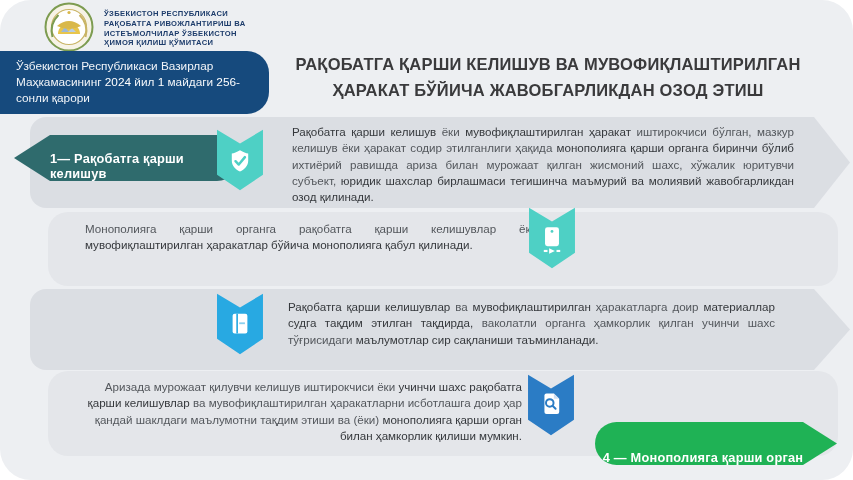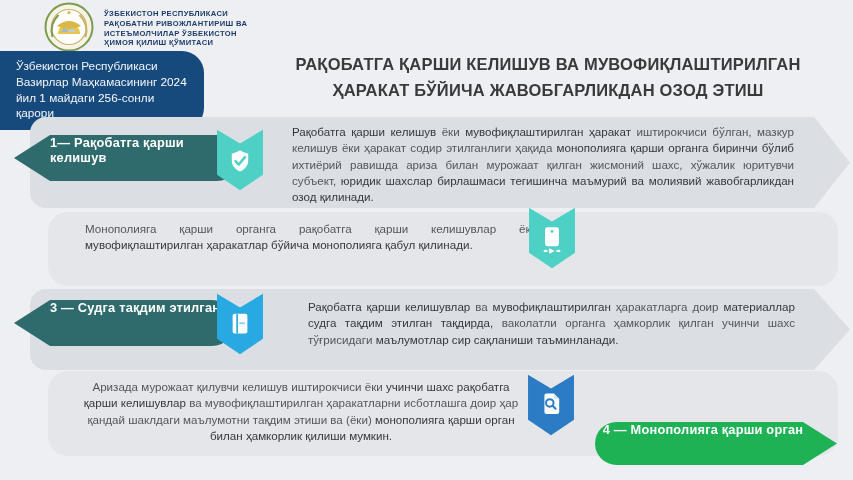--- a/index.html
+++ b/index.html
@@ -1,29 +1,30 @@
 <!DOCTYPE html>
 <html><head>
 <meta charset="utf-8">
 <style>
   html,body{margin:0;padding:0;}
   .page{
     position:relative; width:853px; height:480px; overflow:hidden;
     background:#edeff2;
     font-family:"Liberation Sans", sans-serif;
+    border-radius:31px;
   }
   
   .emblem{position:absolute; left:44px; top:2px; width:50px; height:50px;}
   .org{
     position:absolute; left:104px; top:9px;
     font-size:7.6px; line-height:9.8px; font-weight:700;
     color:#1d3c6b; letter-spacing:.35px;
   }
   .decree{
-    position:absolute; left:0; top:51px; width:204px; box-sizing:border-box;
+    position:absolute; left:0; top:51px; width:269px; box-sizing:border-box;
     padding:8px 12px 8px 16px;
     background:#164a7d; border-radius:0 22px 22px 0;
     color:#f2f5f9; font-size:11.8px; line-height:1.34;
   }
   .decree .bb{color:#ffffff;}
   .title{
     position:absolute; left:260px; top:44px; width:560px; margin:8px;
     text-align:center; font-size:16.5px; line-height:1.55; font-weight:700;
     color:#3a3a3c; letter-spacing:.2px;
   }
@@ -39,25 +40,25 @@
   .p3{left:30px; top:289px; width:820px; height:81px;}
   .p4{left:48px; top:371px; width:790px; height:85px;}
   
   .body{
     position:absolute; color:#53575c; font-size:11.6px; line-height:16.3px;
     text-align:justify;
   }
   .body .bb{font-weight:400; color:#35383c;}
   .t1{left:292px; top:124px; width:502px;}
   .t2{left:85px;  top:221px; width:452px;}
-  .t3{left:308px; top:299px; width:487px;}
-  .t4{left:80px;  top:379px; width:442px; text-align:center;}
+  .t3{left:288px; top:299px; width:487px;}
+  .t4{left:80px;  top:379px; width:442px; text-align:right;}
   
   .label-arrow{
-    position:absolute; display:flex; align-items:flex-start; box-sizing:border-box;
+    position:absolute; display:flex; align-items:flex-end; box-sizing:border-box;
     color:#fff; font-weight:700; font-size:12.8px; letter-spacing:.2px;
   }
   .label-arrow.left{
     background:#2f6b6d; border-radius:0 23px 23px 0;
     clip-path:polygon(0 50%, 36px 0, 100% 0, 100% 100%, 36px 100%);
     padding-left:36px;
   }
   .label-arrow.right{
     background:#1fb255; border-radius:23px 0 0 23px;
     clip-path:polygon(0 0, calc(100% - 34px) 0, 100% 50%, calc(100% - 34px) 100%, 0 100%);
@@ -94,21 +95,21 @@
       <path d="M24 30 l4 -4 l4 4 z" fill="#b9cde4"></path>
       <path d="M13 24 q12 -10 24 0 q-6 3 -12 3 q-6 0 -12 -3 z" fill="#d9b84a"></path>
       <circle cx="25" cy="10.5" r="1.6" fill="#d9b84a"></circle>
       <path d="M8.5 35 q-3.5 -13 6 -22" stroke="#7d9c51" stroke-width="2" fill="none"></path>
       <path d="M41.5 35 q3.5 -13 -6 -22" stroke="#c9b465" stroke-width="2" fill="none"></path>
     </svg>
   </div>
 
   <div class="org">
     <div>ЎЗБЕКИСТОН РЕСПУБЛИКАСИ</div>
-    <div>РАҚОБАТНИ РИВОЖЛАНТИРИШ ВА</div>
+    <div>РАҚОБАТГА РИВОЖЛАНТИРИШ ВА</div>
     <div>ИСТЕЪМОЛЧИЛАР ЎЗБЕКИСТОН</div>
     <div>ҲИМОЯ ҚИЛИШ ҚЎМИТАСИ</div>
   </div>
 
   <div class="decree"><span>Ўзбекистон Республикаси Вазирлар Маҳкамасининг </span><span class="bb">2024</span><span> йил </span><span class="bb">1</span><span> майдаги </span><span class="bb">256</span><span>-сонли қарори</span></div>
 
   <h1 class="title">РАҚОБАТГА ҚАРШИ КЕЛИШУВ ВА МУВОФИҚЛАШТИРИЛГАН ҲАРАКАТ БЎЙИЧА ЖАВОБГАРЛИКДАН ОЗОД ЭТИШ</h1>
 
   <div class="panel arrow-right p1"></div>
   <div class="body t1"><span class="bb">Рақобатга қарши келишув</span><span> ёки </span><span class="bb">мувофиқлаштирилган ҳаракат</span><span> иштирокчиси бўлган, мазкур келишув ёки ҳаракат содир этилганлиги ҳақида </span><span class="bb">монополияга қарши органга биринчи бўлиб</span><span> ихтиёрий равишда ариза билан мурожаат қилган жисмоний шахс, хўжалик юритувчи субъект, </span><span class="bb">юридик шахслар бирлашмаси тегишинча маъмурий ва молиявий жавобгарликдан озод қилинади.</span></div>
@@ -131,23 +132,20 @@
       <rect x="21.5" y="26" width="17" height="23" rx="3" fill="#ffffff"></rect>
       <circle cx="30" cy="31" r="1.7" class="fill-tq"></circle>
       <rect x="20" y="53.5" width="4.5" height="2.6" fill="#ffffff"></rect>
       <path d="M26.5 51.5 l7 3.3 -7 3.3 z" fill="#ffffff"></path>
       <rect x="35.5" y="53.5" width="4.5" height="2.6" fill="#ffffff"></rect>
     </svg>
   </div>
 
   <div class="panel arrow-right p3"></div>
   <div class="body t3"><span class="bb">Рақобатга қарши келишувлар</span><span> ва </span><span class="bb">мувофиқлаштирилган</span><span> ҳаракатларга доир </span><span class="bb">материаллар судга тақдим этилган тақдирда,</span><span> ваколатли органга ҳамкорлик қилган учинчи шахс тўғрисидаги </span><span class="bb">маълумотлар сир сақланиши таъминланади.</span></div>
-  <div class="label-arrow left l3">
-    <span>3 — Судга тақдим этилган</span>
-  </div>
   <div class="ribbon i3">
     <svg viewBox="0 0 60 78">
       <path class="fill-sky" d="M2 2 L30 19 L58 2 L58 57 L30 76 L2 57 Z"></path>
       <rect x="21" y="26.5" width="18" height="24" rx="2.5" fill="#ffffff"></rect>
       <rect x="25.5" y="26.5" width="2" height="24" class="fill-sky"></rect>
       <rect x="29" y="37" width="7" height="2.2" class="fill-sky" opacity="0.55"></rect>
     </svg>
   </div>
 
   <div class="panel soft p4"></div>

